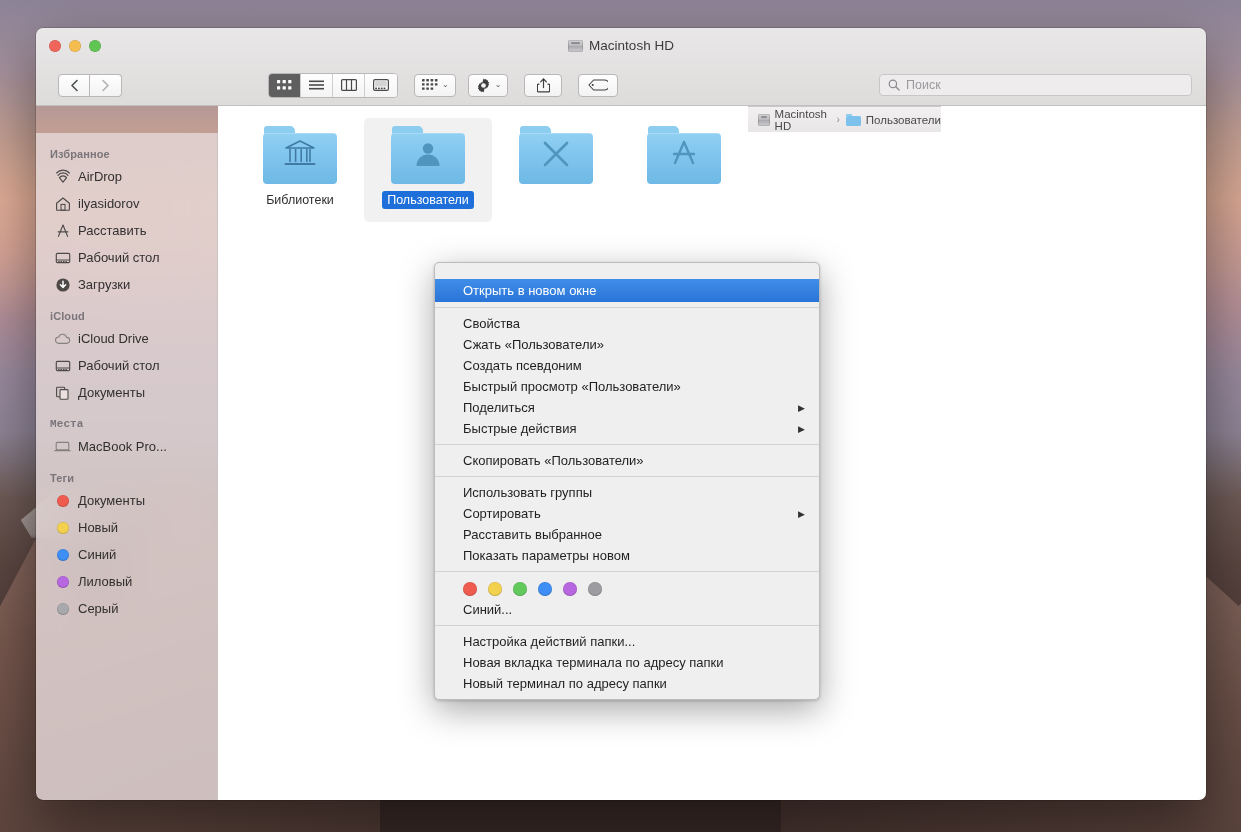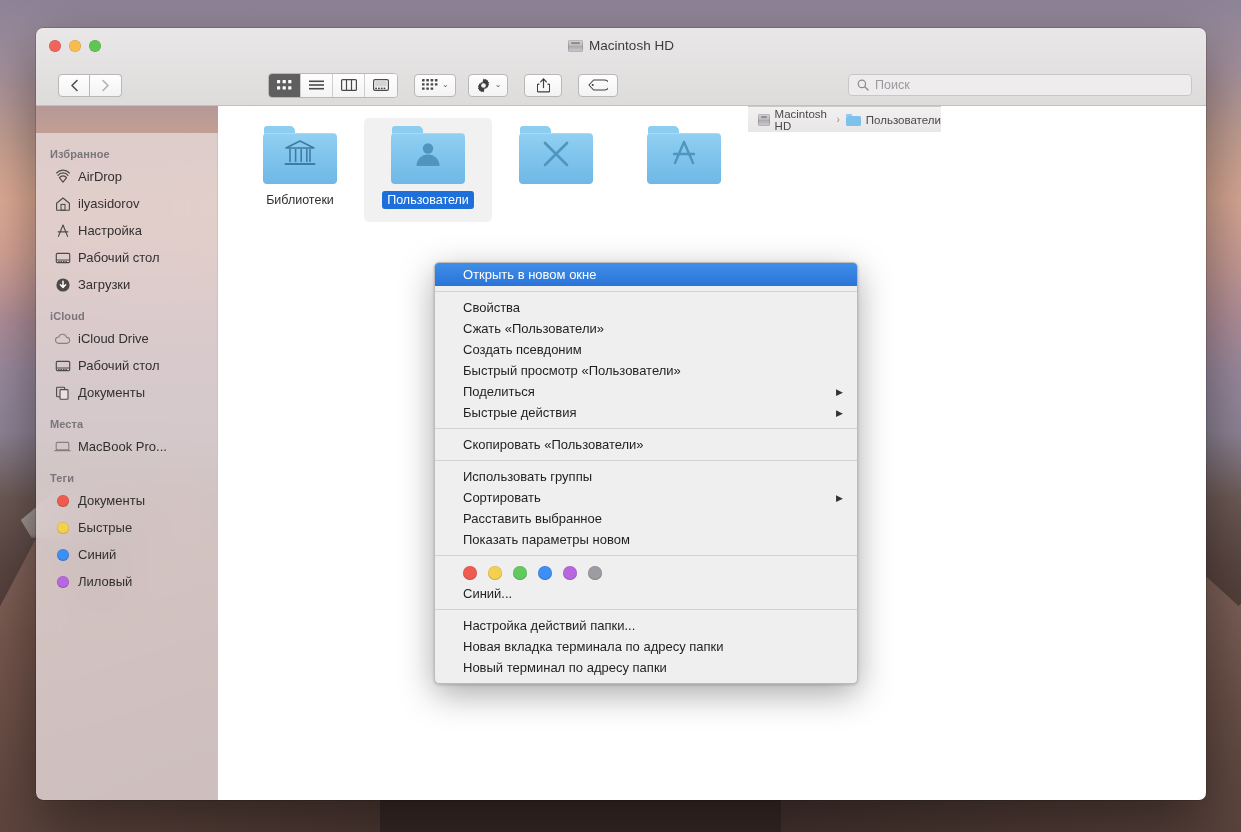--- a/index.html
+++ b/index.html
@@ -126,21 +126,21 @@
     background: linear-gradient(to bottom,#fefefe,#f3f3f3);
     border: .5px solid #b9b7b7; border-radius: 4px;
     padding: 0 7px;
   }
   .tbbtn.wide { padding: 0 6px 0 7px; }
   .sp10 { width: 12px; } .sp14 { width: 16px; }
   .chev { font-size: 8px; color: #5a5a5a; line-height: 1; margin-left: 1px; }
 
   .searchbox {
     margin-left: auto;
-    width: 344px; height: 22px;
+    width: 313px; height: 22px;
     background: #eeecec;
     border: .5px solid #c8c6c6;
     border-radius: 4px;
     display: flex; align-items: center; padding: 0 8px; gap: 6px;
   }
   .search-ph { font-size: 12.5px; color: #9a9a9e; }
 
   
   .wbody { flex: 1; display: flex; min-height: 0; position: relative; }
   .sidebar {
@@ -210,26 +210,26 @@
   .pb-sep { color: #8d8d8d; font-size: 10px; }
   .pb-item { display: flex; align-items: center; gap: 5px; }
   .mini-folder { width: 15px; height: 12px; position: relative; }
   .mini-folder .mt { position: absolute; left: 0; top: 0; width: 6px; height: 2.5px; background: #8dcdf0; border-radius: 1px 1px 0 0; }
   .mini-folder .mb { position: absolute; left: 0; right: 0; top: 2px; bottom: 0; background: #7cc2ec; border-radius: 1.5px; }
 
   
   .ctxmenu {
     position: absolute;
     left: 398px; top: 156px;
-    width: 424px;
+    width: 386px;
     background: #f0efef;
     border-radius: 5px;
     border: .5px solid #bdbbbb;
     box-shadow: 0 10px 34px rgba(0,0,0,.34), 0 1px 3px rgba(0,0,0,.18);
-    padding: 0 0 5px 0;
+    padding: 16px 0 5px 0;
     overflow: hidden;
     z-index: 40;
   }
   .mi {
     height: 21px; display: flex; align-items: center;
     padding: 0 14px 0 28px; font-size: 13px; color: #1f1f1f;
     position: relative;
   }
   .mi.hl { background: linear-gradient(to bottom,#3f8ee8,#2a74d8); color: #fff; height: 23px; }
   .mi .arrow { margin-left: auto; font-size: 9px; color: #333; }
@@ -396,21 +396,21 @@
           </span>
           <span>ilyasidorov</span>
         </div>
         <div class="sb-item">
           <span class="sb-ico">
             <svg width="16" height="16" viewBox="0 0 16 16">
               <path d="M8 2 L12.6 13.4 M8 2 L3.4 13.4" fill="none" stroke="#4d4a48" stroke-width="1.15" stroke-linecap="round"></path>
               <path d="M3.1 8.8 H12.9" fill="none" stroke="#4d4a48" stroke-width="1.15" stroke-linecap="round"></path>
             </svg>
           </span>
-          <span>Настройка</span>
+          <span>Расставить</span>
         </div>
         <div class="sb-item">
           <span class="sb-ico">
             <svg width="16" height="16" viewBox="0 0 16 16">
               <rect x="1.3" y="3.4" width="13.4" height="9.2" rx="1.1" fill="none" stroke="#4d4a48" stroke-width="1.15"></rect>
               <line x1="1.3" y1="10" x2="14.7" y2="10" stroke="#4d4a48" stroke-width="1"></line>
               <g fill="#4d4a48">
                   <rect x="3.2" y="11" width="1.5" height="1"></rect>
                   <rect x="5.6" y="11" width="1.5" height="1"></rect>
                   <rect x="8" y="11" width="1.5" height="1"></rect>
@@ -457,21 +457,21 @@
         <div class="sb-item">
           <span class="sb-ico">
             <svg width="16" height="16" viewBox="0 0 16 16">
               <rect x="1.6" y="2.2" width="8" height="9.6" rx=".8" fill="none" stroke="#4d4a48" stroke-width="1.1"></rect>
               <rect x="5" y="4.6" width="8" height="9.6" rx=".8" fill="#ece0e0" stroke="#4d4a48" stroke-width="1.1"></rect>
             </svg>
           </span>
           <span>Документы</span>
         </div>
 
-        <div class="sb-head" style="padding-top:12px;">Места</div>
+        <div class="sb-head" style="padding-top:12px;font-family:Liberation Mono, monospace;">Места</div>
         <div class="sb-item">
           <span class="sb-ico">
             <svg width="17" height="13" viewBox="0 0 17 13">
               <rect x="2.2" y="2.4" width="12.6" height="7.4" rx="1" fill="none" stroke="#86817f" stroke-width="1.1"></rect>
               <line x1="0.8" y1="10.6" x2="16.2" y2="10.6" stroke="#86817f" stroke-width="1.1" stroke-linecap="round"></line>
             </svg>
           </span>
           <span>MacBook Pro...</span>
         </div>
 
@@ -479,33 +479,39 @@
         <div class="sb-item">
           <span class="sb-ico">
               <i class="dot" style="background:#ef5b4f"></i>
             </span>
           <span>Документы</span>
         </div>
         <div class="sb-item">
           <span class="sb-ico">
               <i class="dot" style="background:#f3d04e"></i>
             </span>
-          <span>Быстрые</span>
+          <span>Новый</span>
         </div>
         <div class="sb-item">
           <span class="sb-ico">
               <i class="dot" style="background:#3d8ef5"></i>
             </span>
           <span>Синий</span>
         </div>
         <div class="sb-item">
           <span class="sb-ico">
               <i class="dot" style="background:#b767e0"></i>
             </span>
           <span>Лиловый</span>
+        </div>
+        <div class="sb-item">
+          <span class="sb-ico">
+              <i class="dot" style="background:#a8a8ad"></i>
+            </span>
+          <span>Серый</span>
         </div>
       </div>
 
       <div class="content">
         <div class="icongrid">
 
           <div class="icon-cell">
             <div class="folder">
               <span class="tab"></span>
                 <span class="body"></span>

